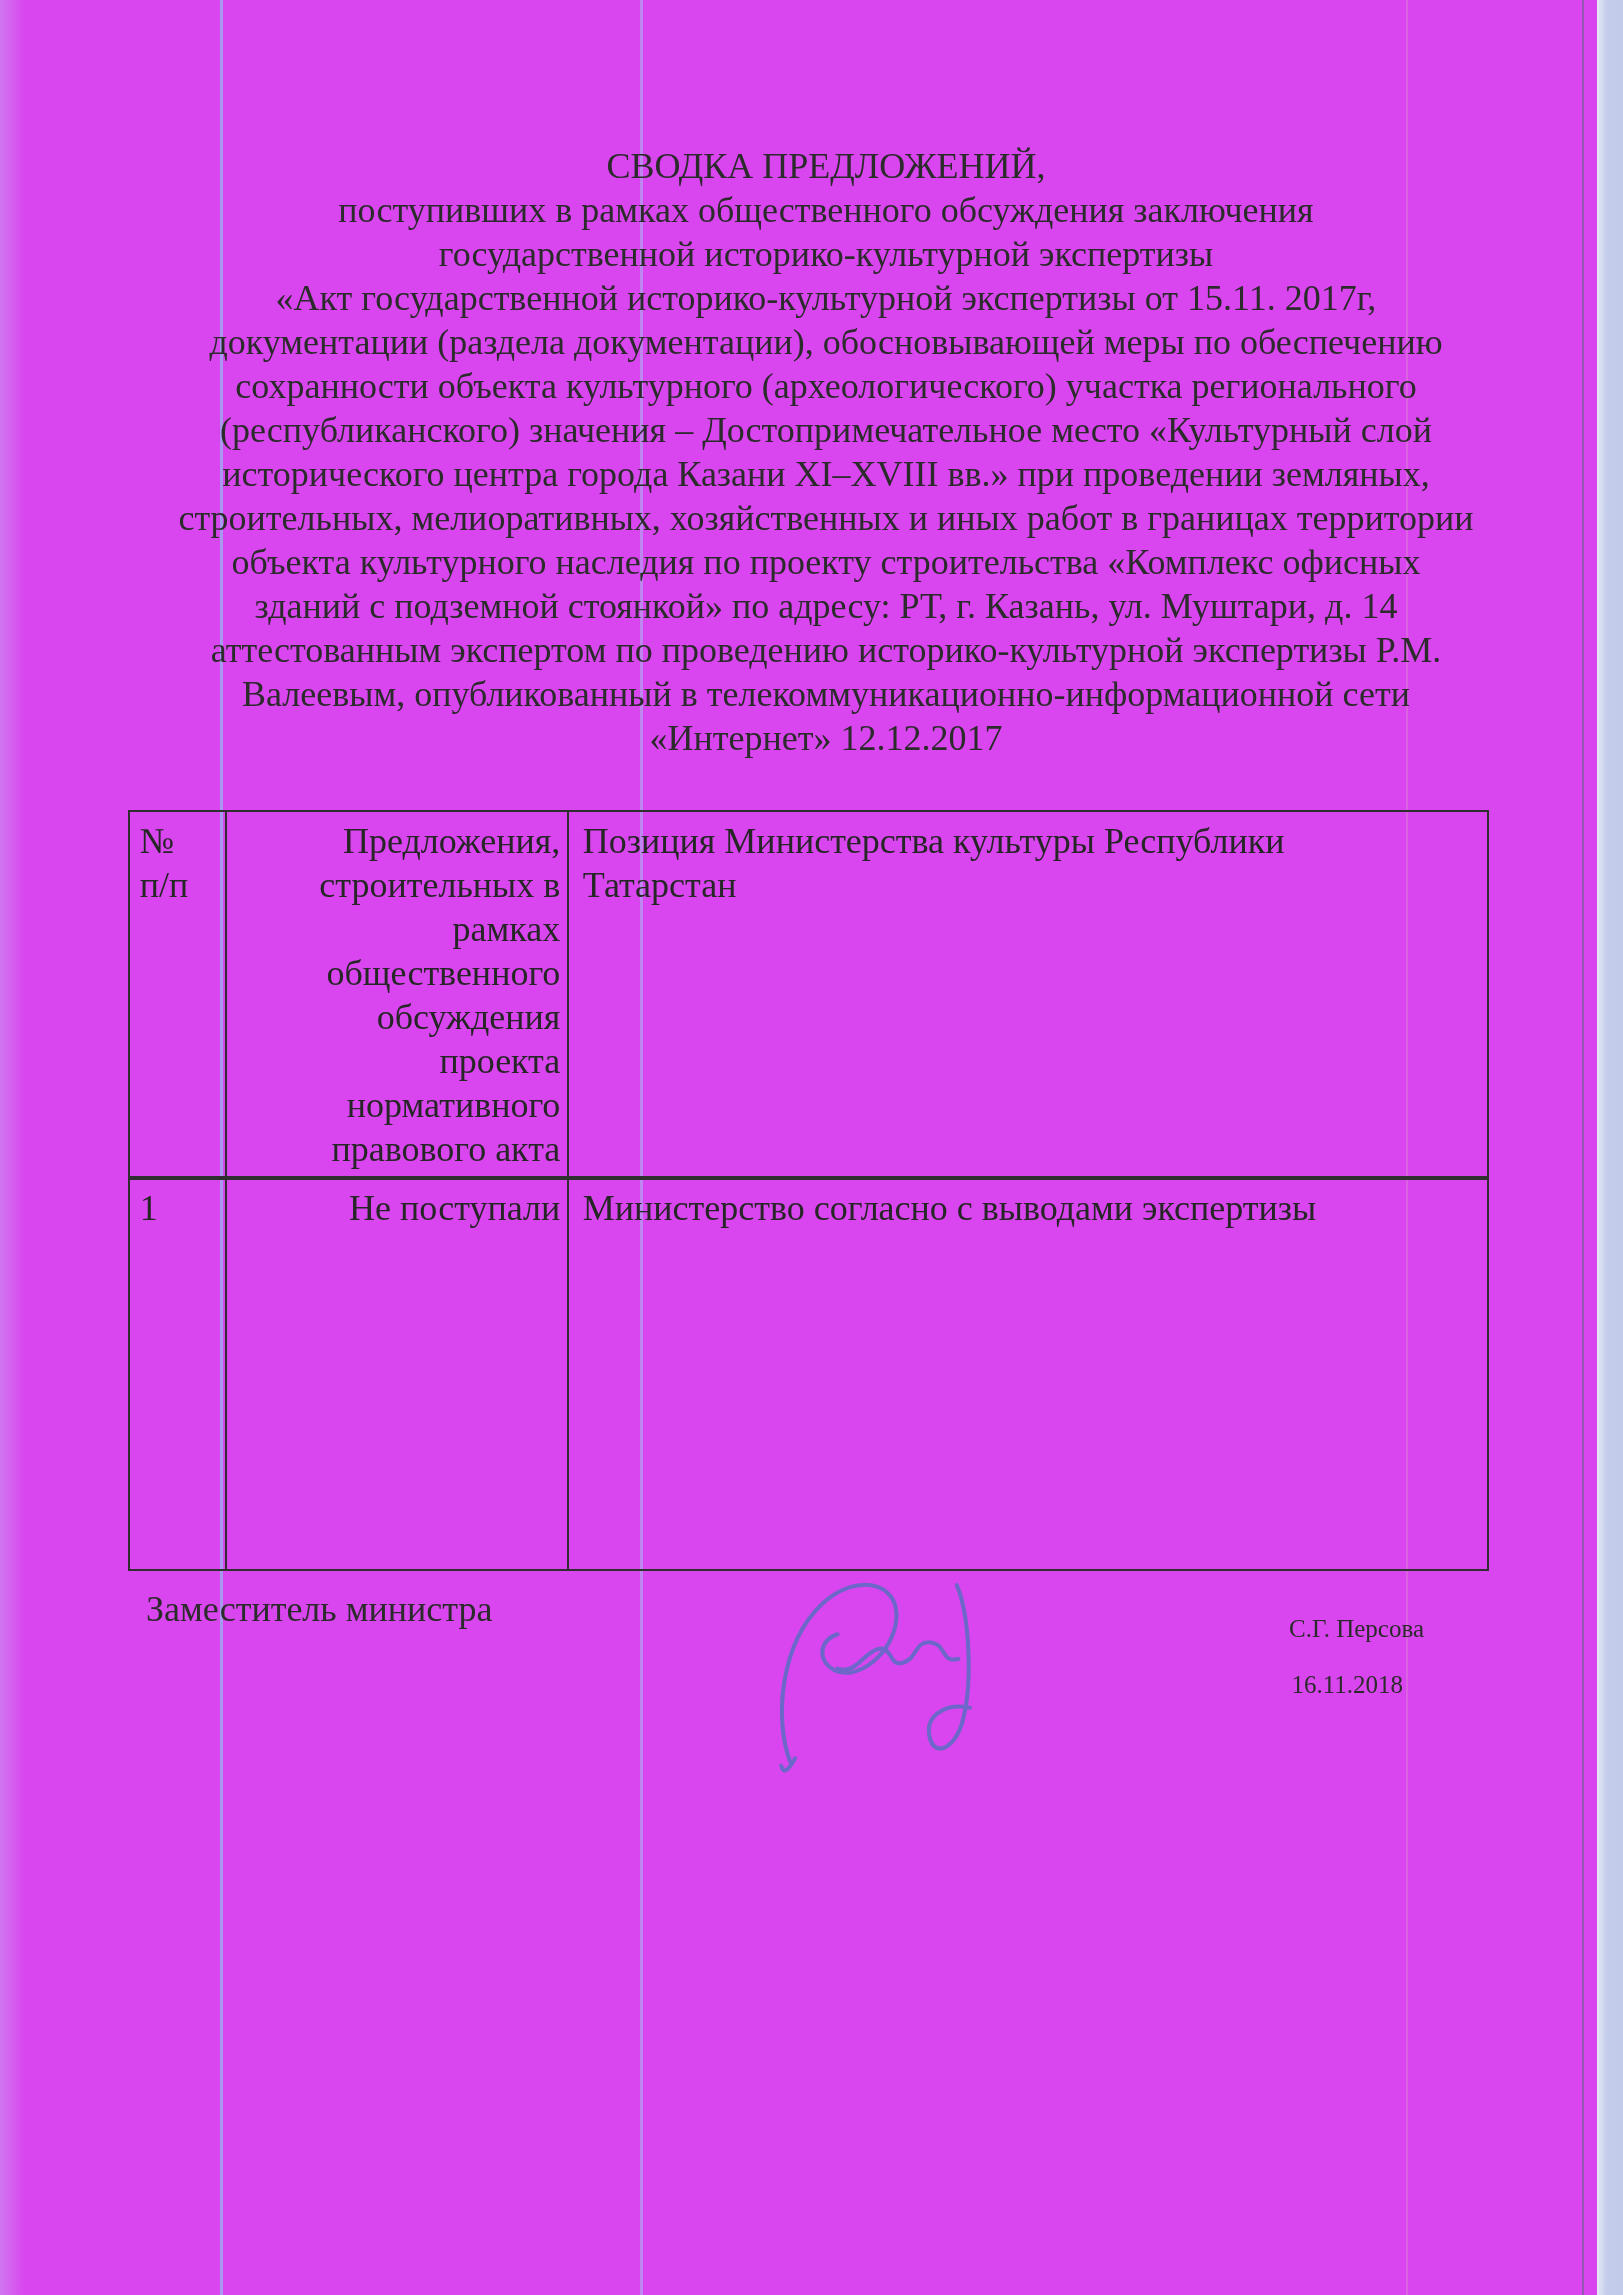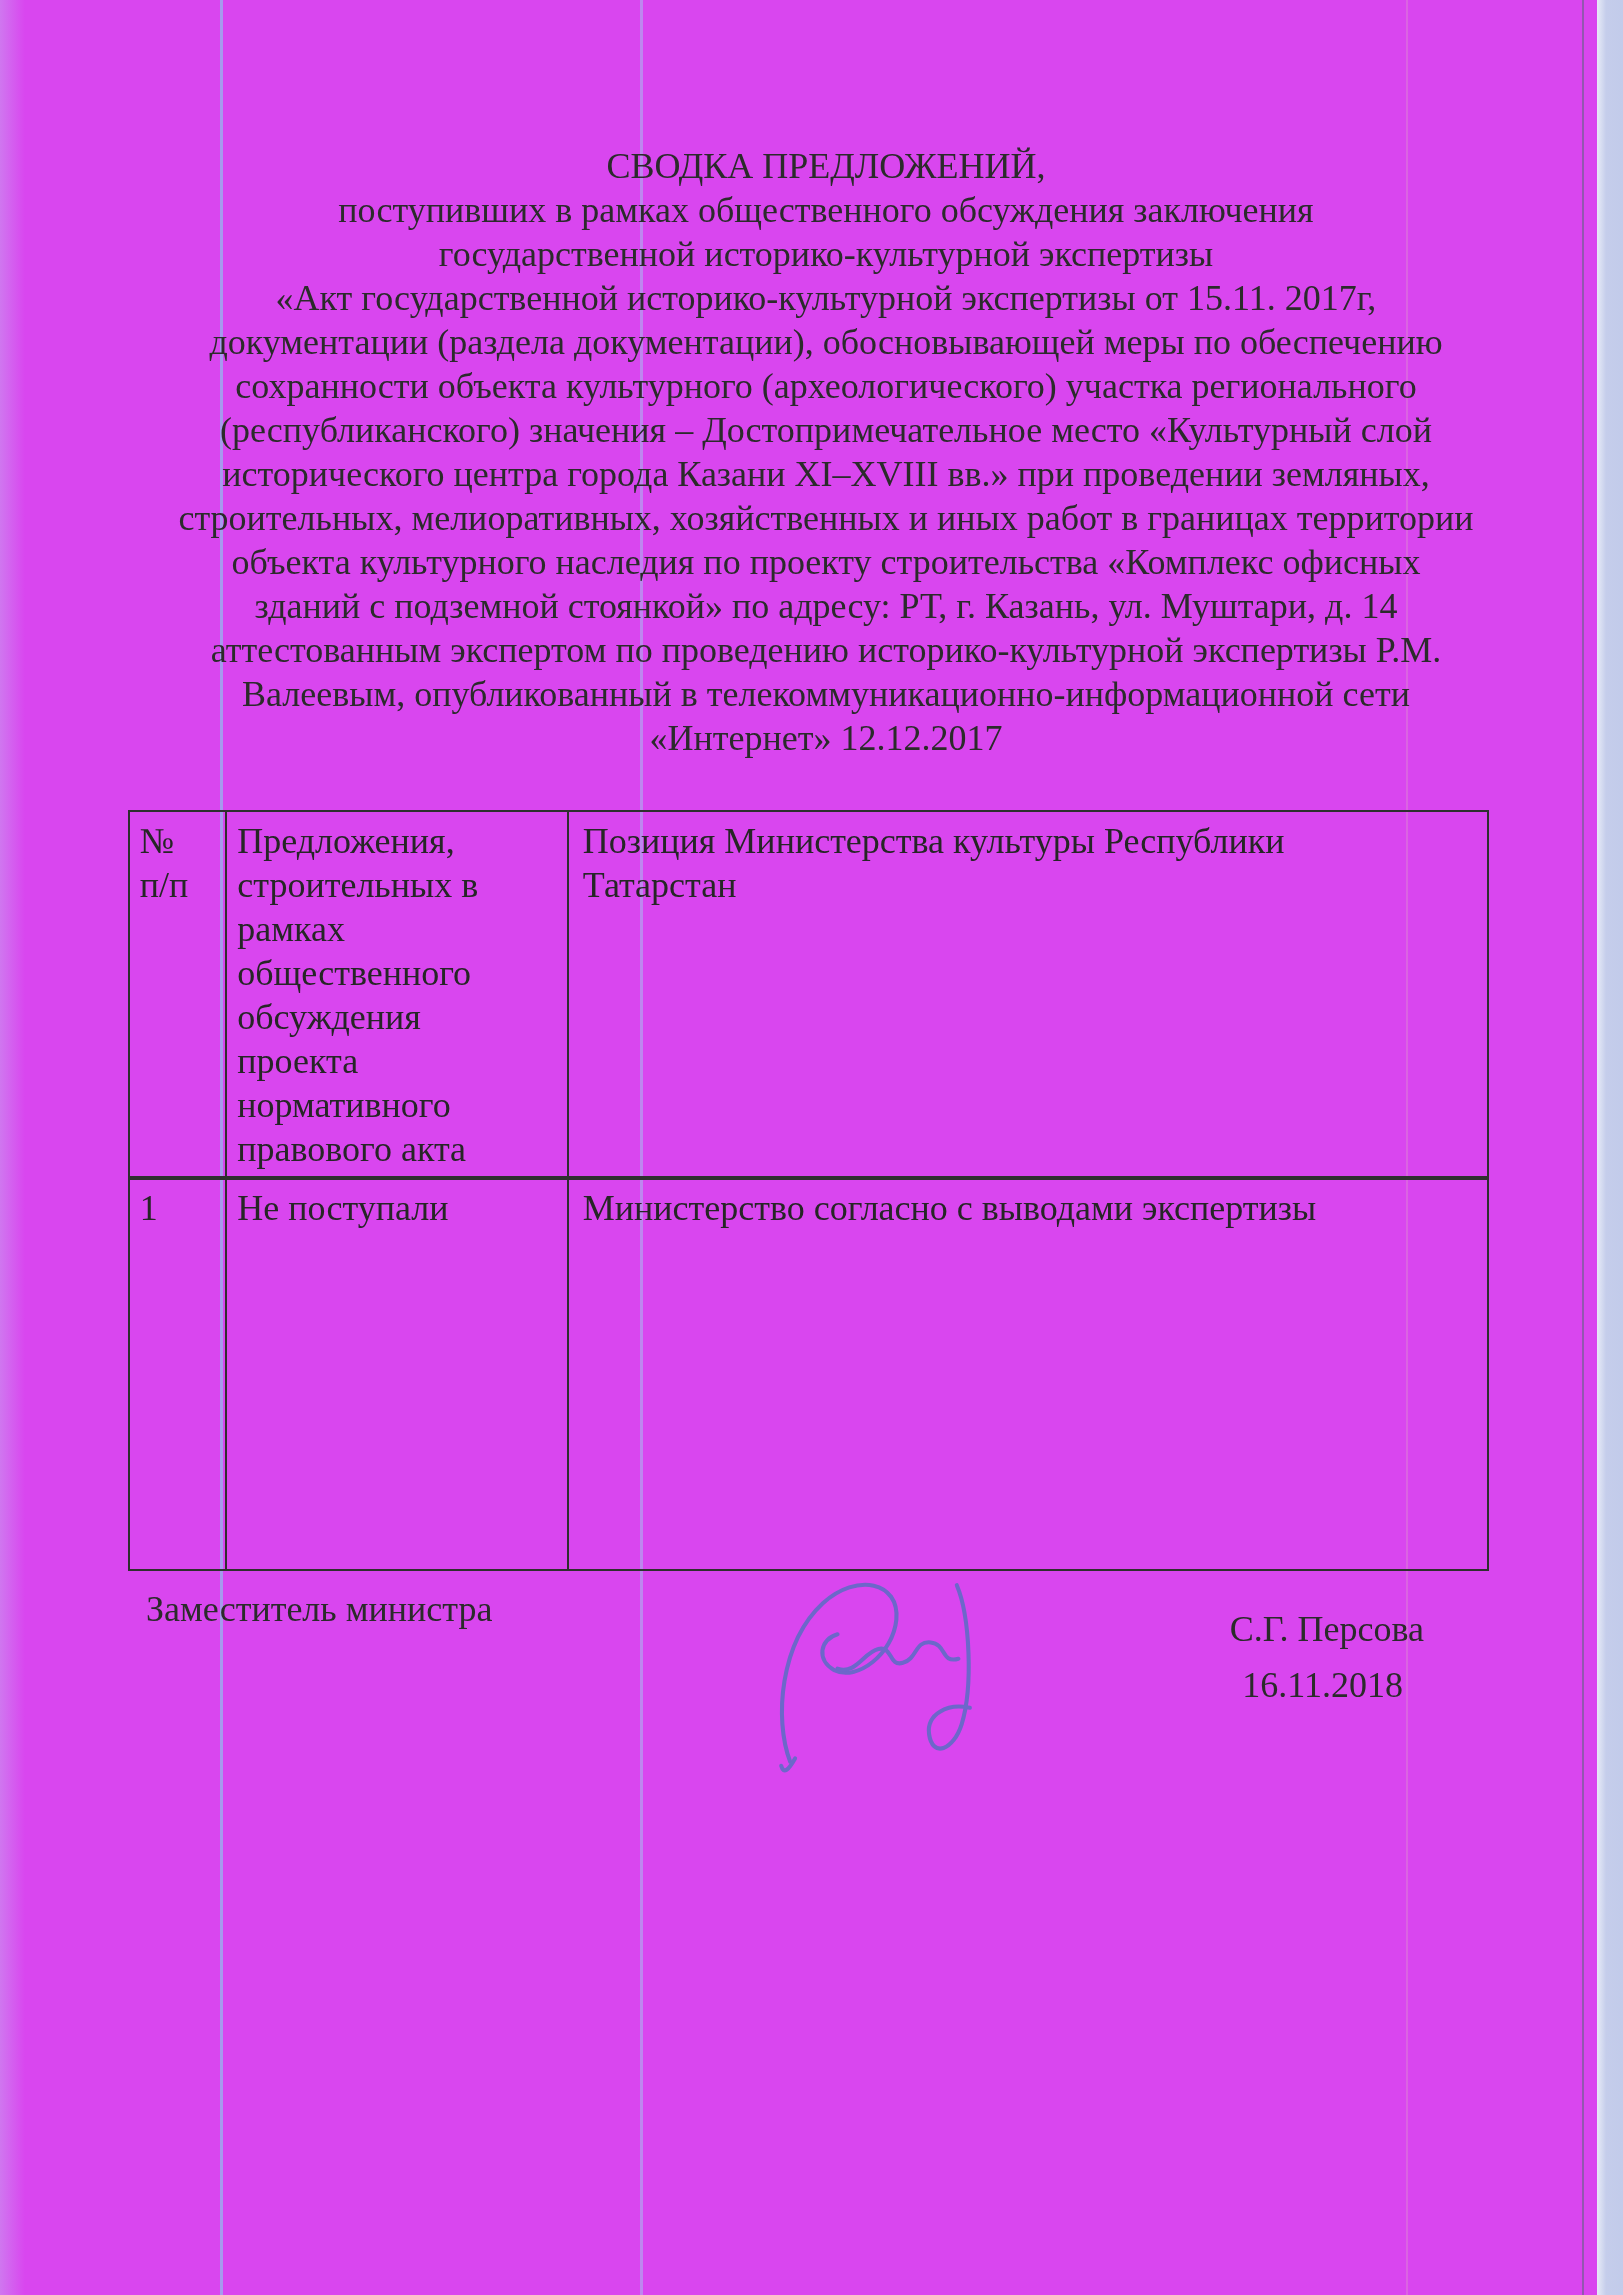--- a/index.html
+++ b/index.html
@@ -39,25 +39,25 @@
     border-collapse:collapse;table-layout:fixed;
     width:1297px;font-size:36px;line-height:44px;color:#262626;
   }
   table.doc td{
     border:2.5px solid #2f2f2f;
     vertical-align:top;
   }
   table.doc tr.hdr td{border-bottom-width:4.1px;height:357px;}
   table.doc tr.body td{height:383px;}
   td.c1{width:80px;padding:6.5px 4.9px 0 9.8px;}
-  td.c2{width:323px;padding:6.5px 6.5px 0 10.6px;}
+  td.c2{width:323px;padding:6.5px 6.5px 0 10.6px;text-align:right;}
   td.c3{width:894px;padding:6.5px 9.8px 0 14px;}
   
   .sig-role{position:absolute;left:146px;top:1588px;font-size:36px;white-space:nowrap;}
-  .sig-right{position:absolute;left:1129px;top:1607px;width:295px;text-align:right;font-size:36px;line-height:44px;}
+  .sig-right{position:absolute;left:1129px;top:1607px;width:295px;text-align:right;font-size:25px;line-height:44px;}
   .sig-name{white-space:nowrap;}
   .sig-date{white-space:nowrap;margin-top:11.5px;padding-right:21px;}
   .sig-ink{position:absolute;left:759px;top:1564px;width:327px;height:214px;}
 </style>
 </head>
 <body>
 
 <div class="page">
 
   <div class="edge-noise"></div>

